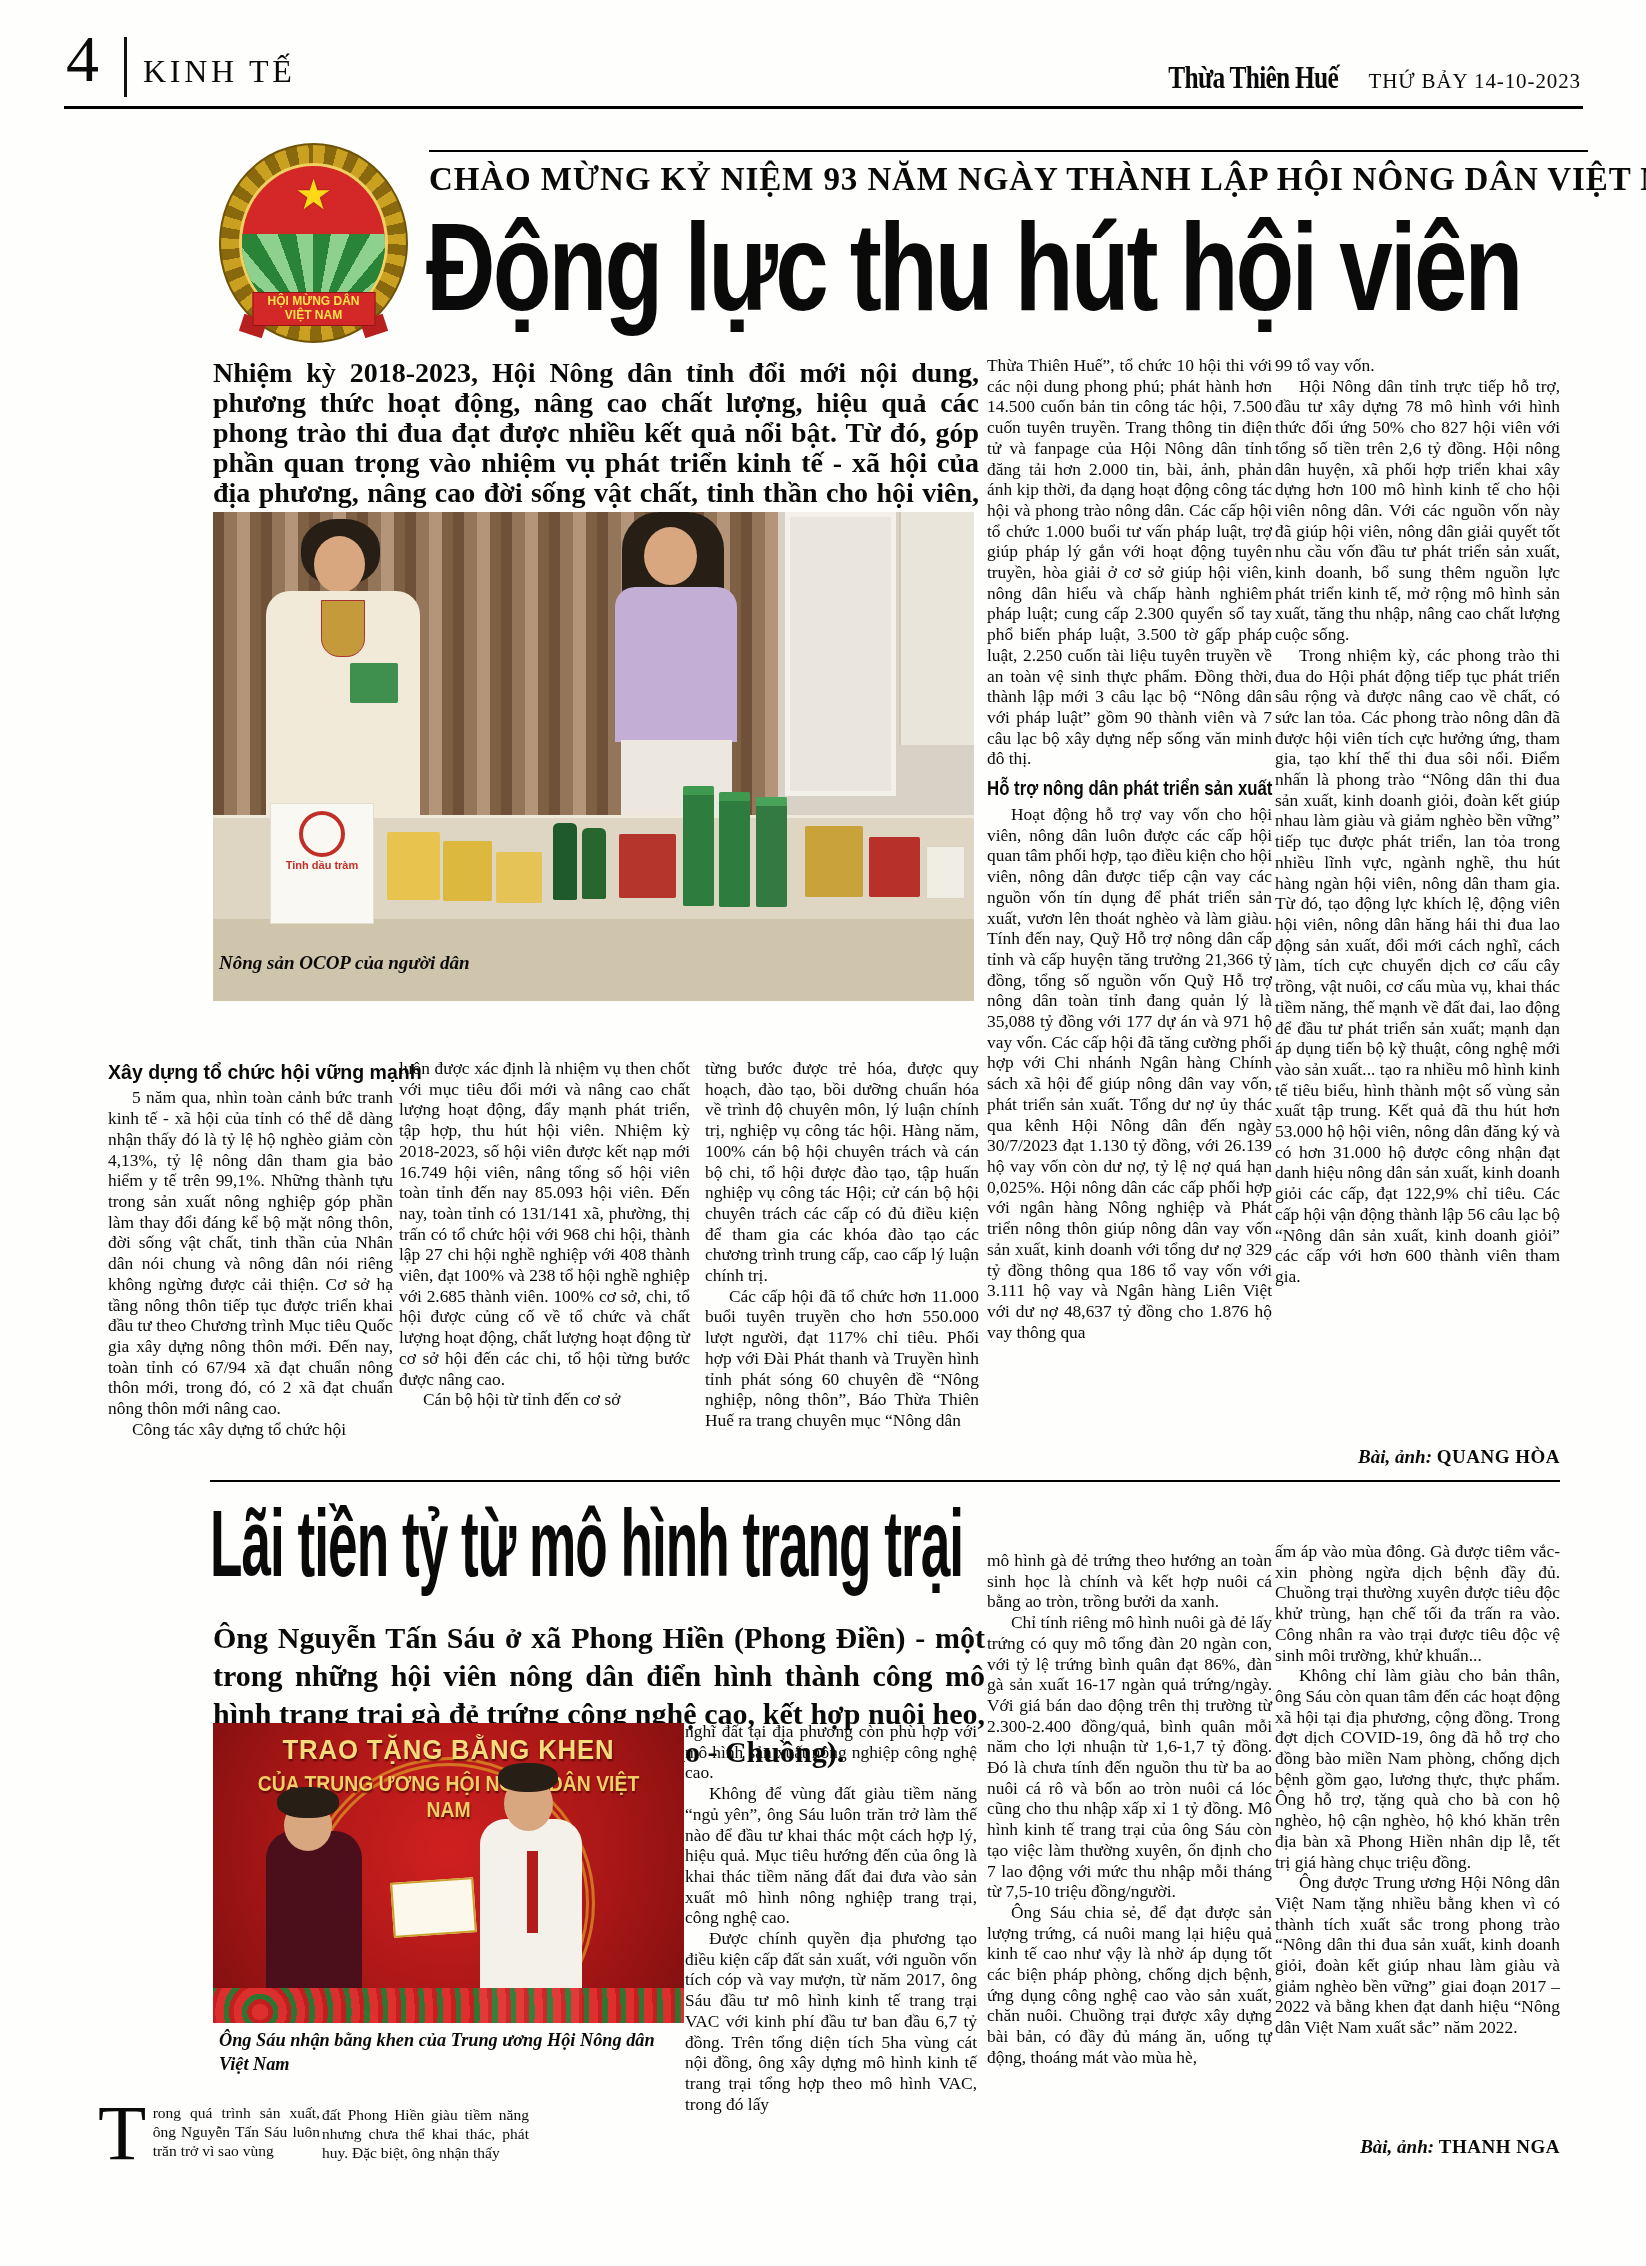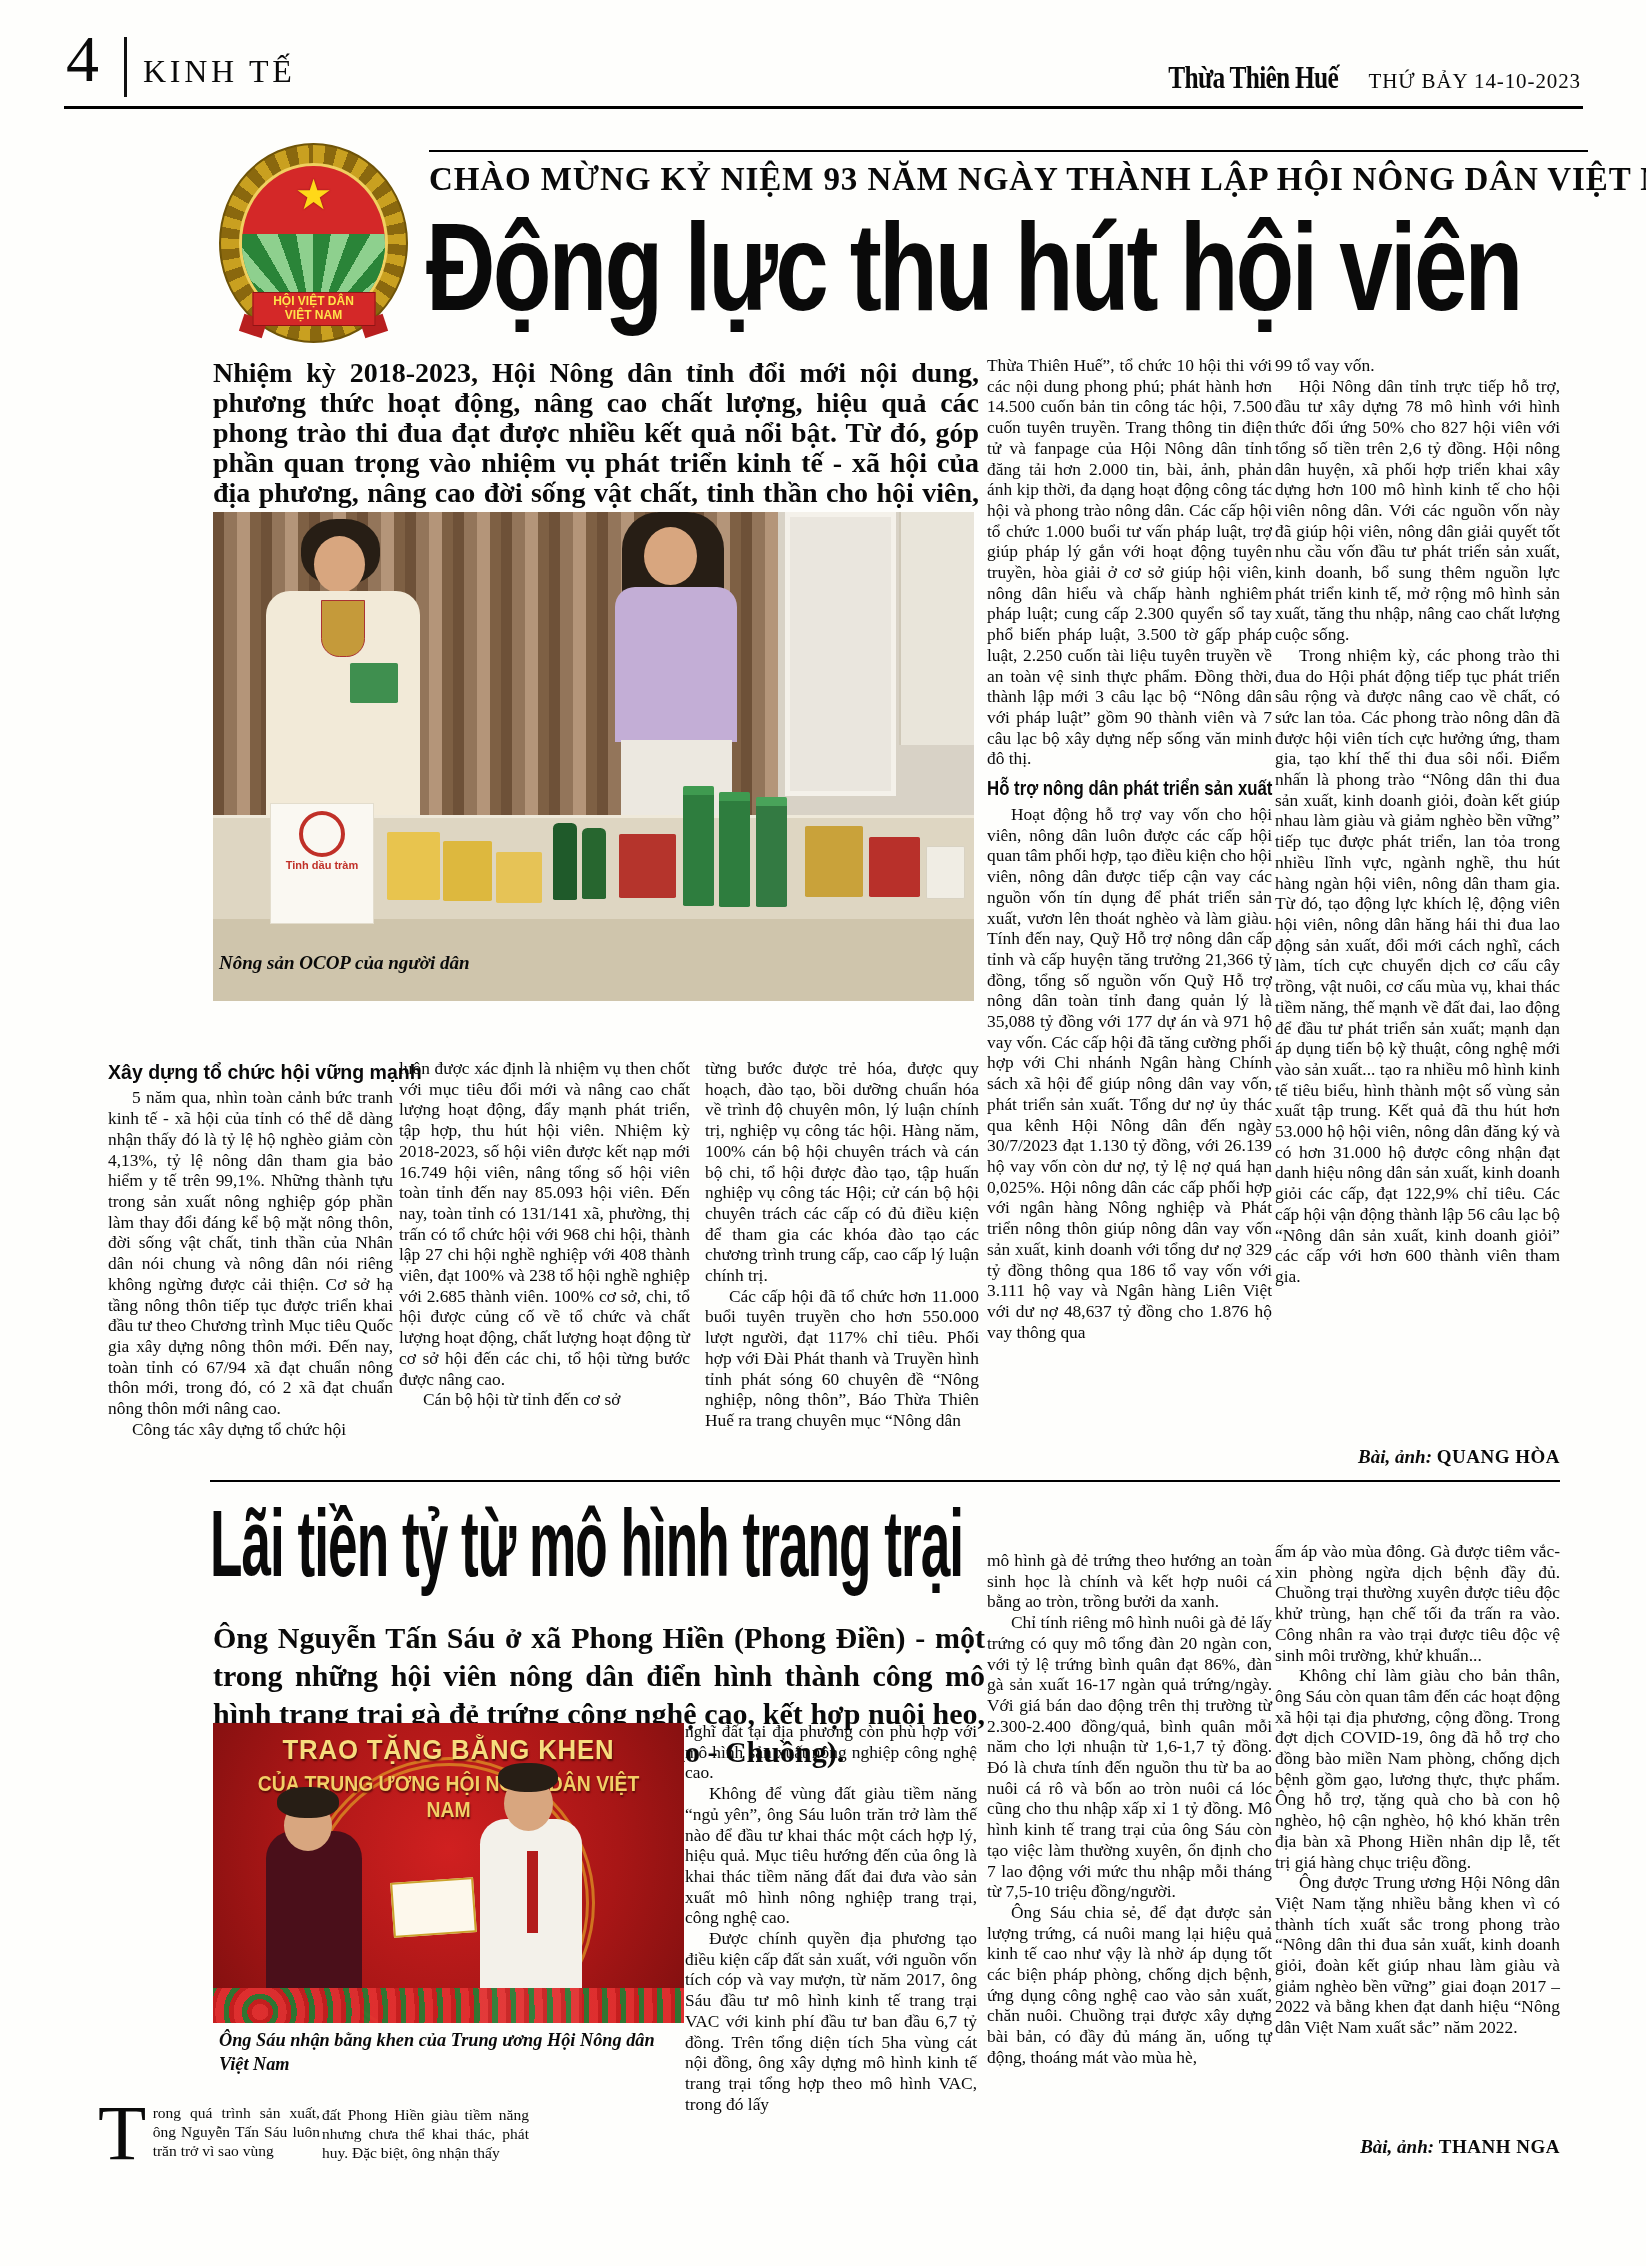--- a/index.html
+++ b/index.html
@@ -86,21 +86,21 @@
   <div class="abs hrule" style="left:64px;top:106px;width:1519px;"></div>
 
   <div class="abs logo" style="left:219px;top:143px;width:185px;height:196px;">
     <div class="logo-inner">
       <div class="logo-rays"></div>
       <div class="logo-star">★</div>
     </div>
     <div class="ribtail" style="left:20px;transform:rotate(18deg);"></div>
     <div class="ribtail" style="right:20px;transform:rotate(-18deg);"></div>
     <div class="ribbon">
-      <div>HỘI VIỆT DÂN</div>
+      <div>HỘI MỪNG DÂN</div>
       <div>VIỆT NAM</div>
     </div>
   </div>
 
   <div class="abs kicker" style="left:429px;top:150px;width:1159px;">CHÀO MỪNG KỶ NIỆM 93 NĂM NGÀY THÀNH LẬP HỘI NÔNG DÂN VIỆT NAM</div>
   <div class="abs headline h1a" style="left:426px;top:203px;">Động lực thu hút hội viên</div>
 
   <div class="abs lead lead1" style="left:213px;top:358px;width:766px;">Nhiệm kỳ 2018-2023, Hội Nông dân tỉnh đổi mới nội dung, phương thức hoạt động, nâng cao chất lượng, hiệu quả các phong trào thi đua đạt được nhiều kết quả nổi bật. Từ đó, góp phần quan trọng vào nhiệm vụ phát triển kinh tế - xã hội của địa phương, nâng cao đời sống vật chất, tinh thần cho hội viên, nông dân.</div>
 
   <div class="abs photo1" style="left:213px;top:512px;width:761px;height:489px;">

